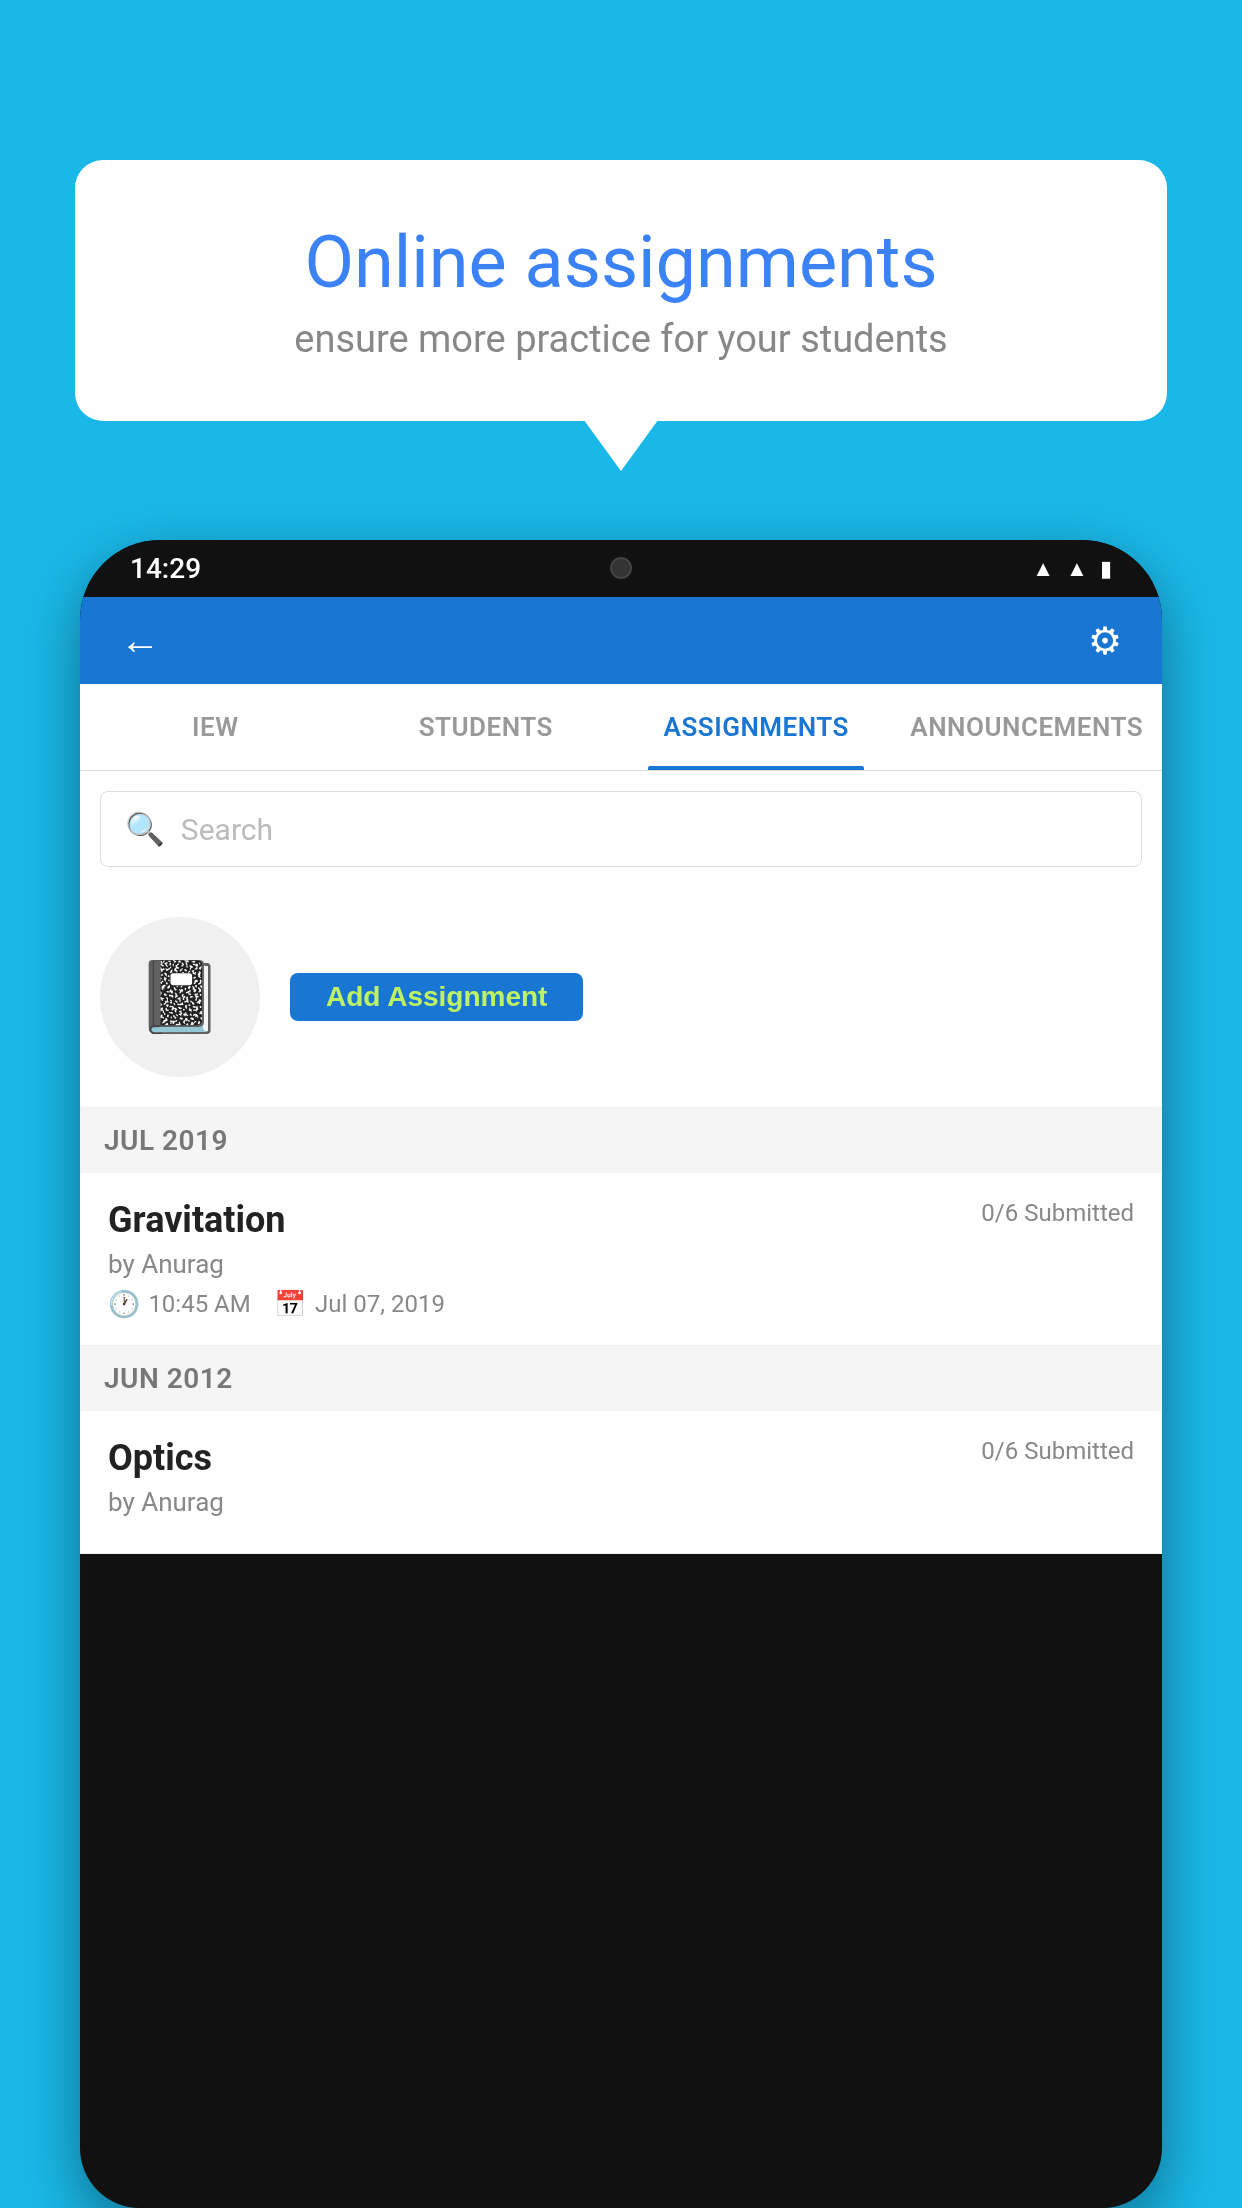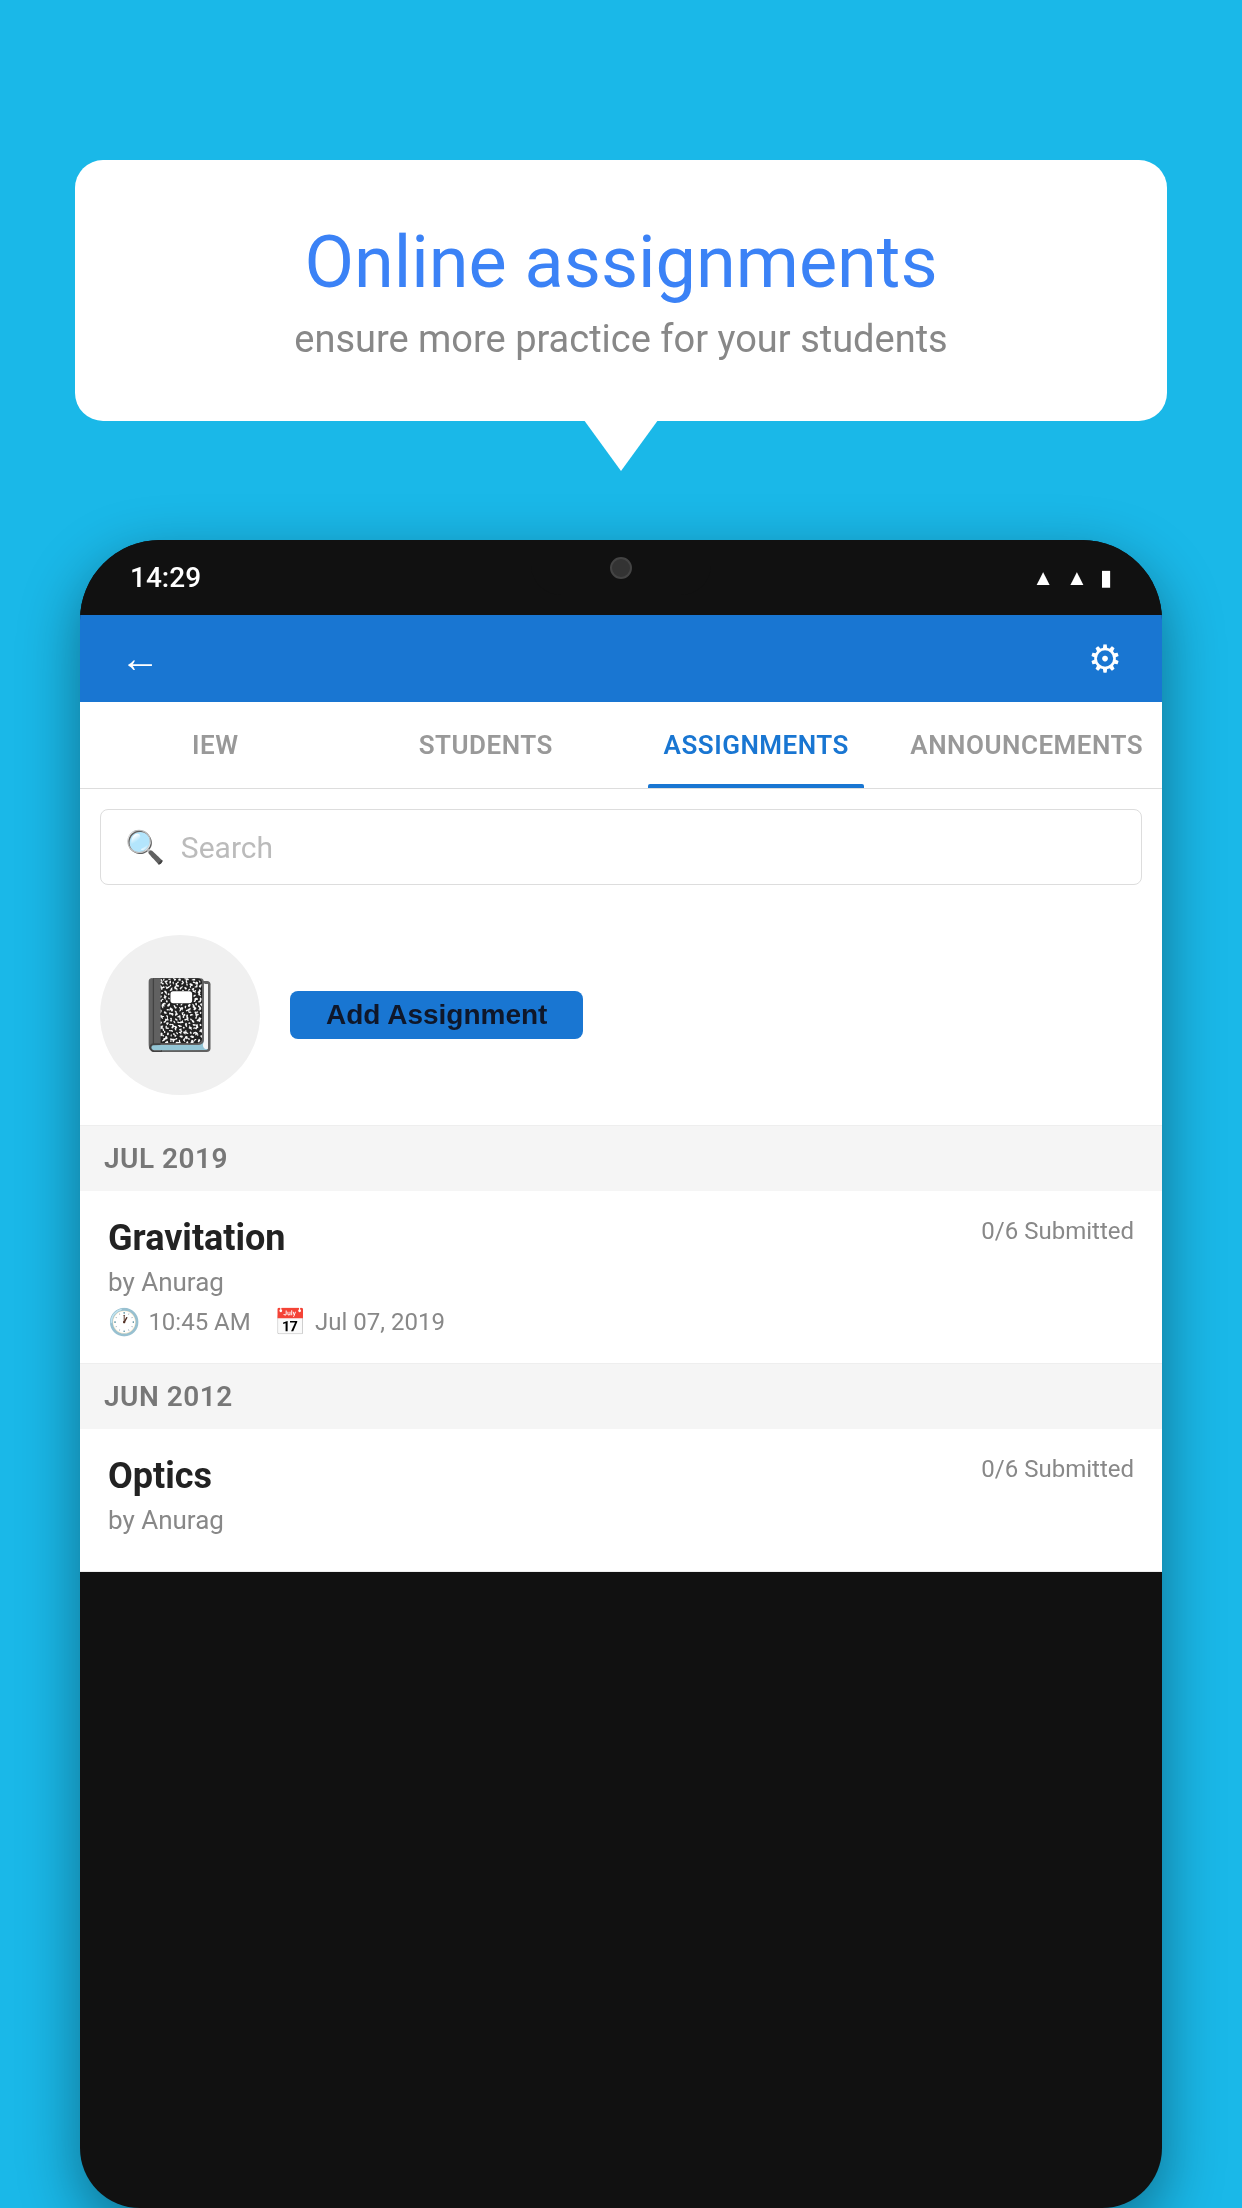--- a/index.html
+++ b/index.html
@@ -65,21 +65,21 @@
       bottom: 0px;
       background: #111;
       border-radius: 80px 80px 60px 60px;
       overflow: hidden;
       box-shadow: 0 20px 60px rgba(0,0,0,0.4);
     }
 
     
     .phone-top {
       background: #111;
-      height: 75px;
+      height: 57px;
       display: flex;
       align-items: center;
       justify-content: space-between;
       padding: 0 50px;
       position: relative;
     }
 
     .phone-notch {
       position: absolute;
       top: 0;
@@ -250,21 +250,21 @@
 
     .empty-state-text {
       font-size: 26px;
       color: #666;
       line-height: 1.5;
       margin-bottom: 20px;
     }
 
     .add-assignment-btn {
       background: #1976d2;
-      color: #0f172a;
+      color: #bef264;
       border: none;
       border-radius: 8px;
       padding: 8px 36px;
       font-size: 28px;
       font-weight: 600;
       cursor: pointer;
     }
 
     
     .section-header {

